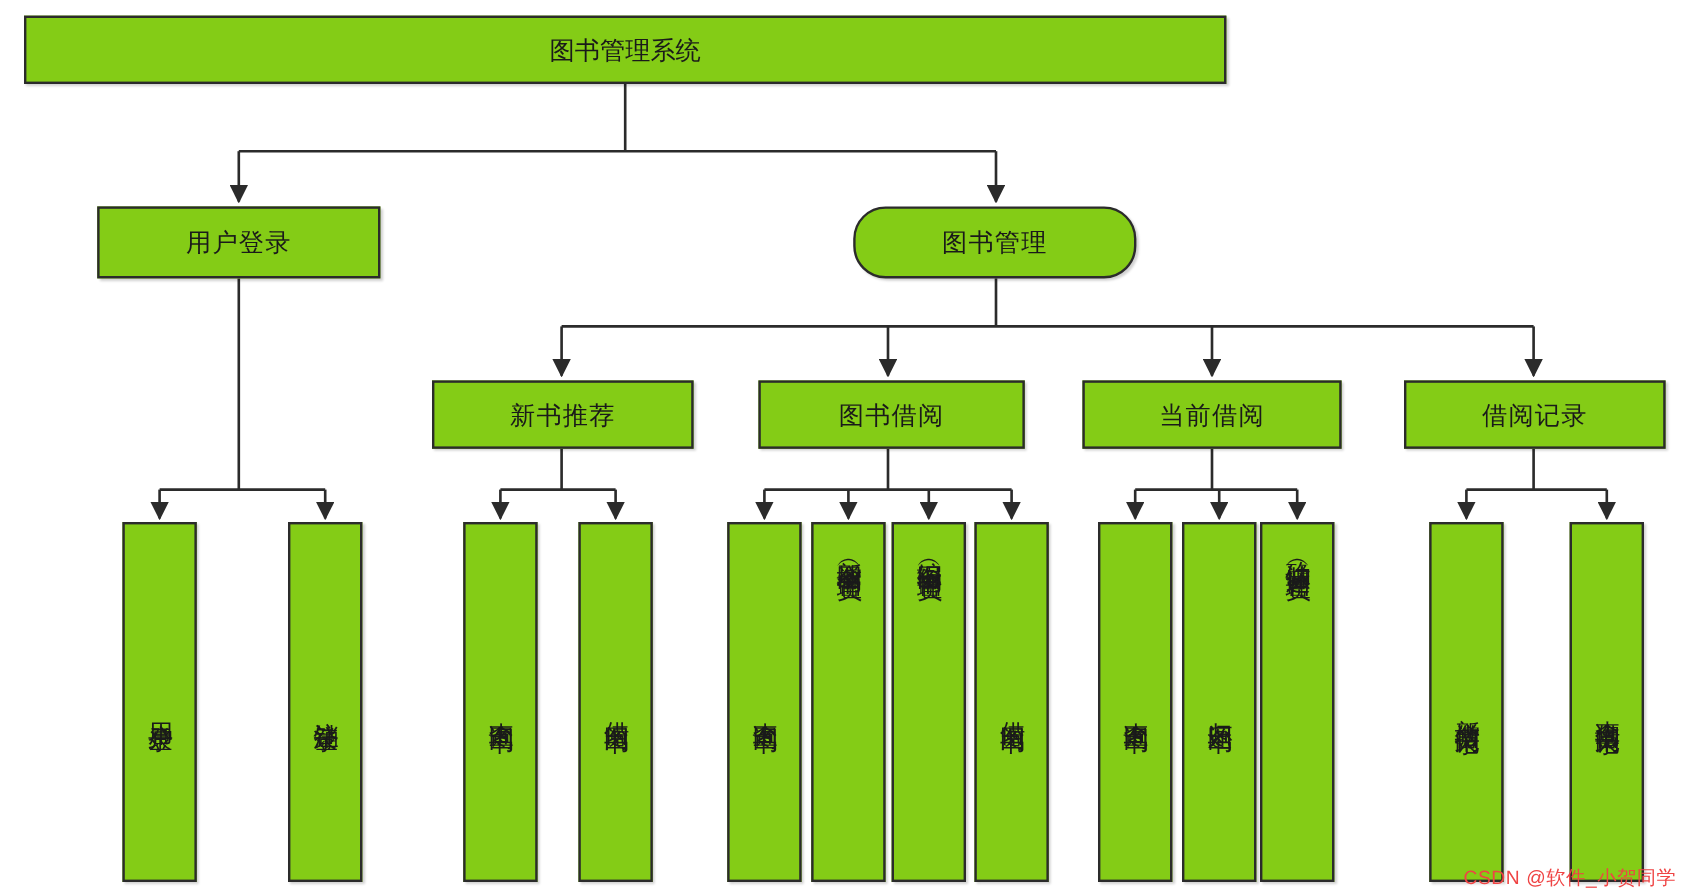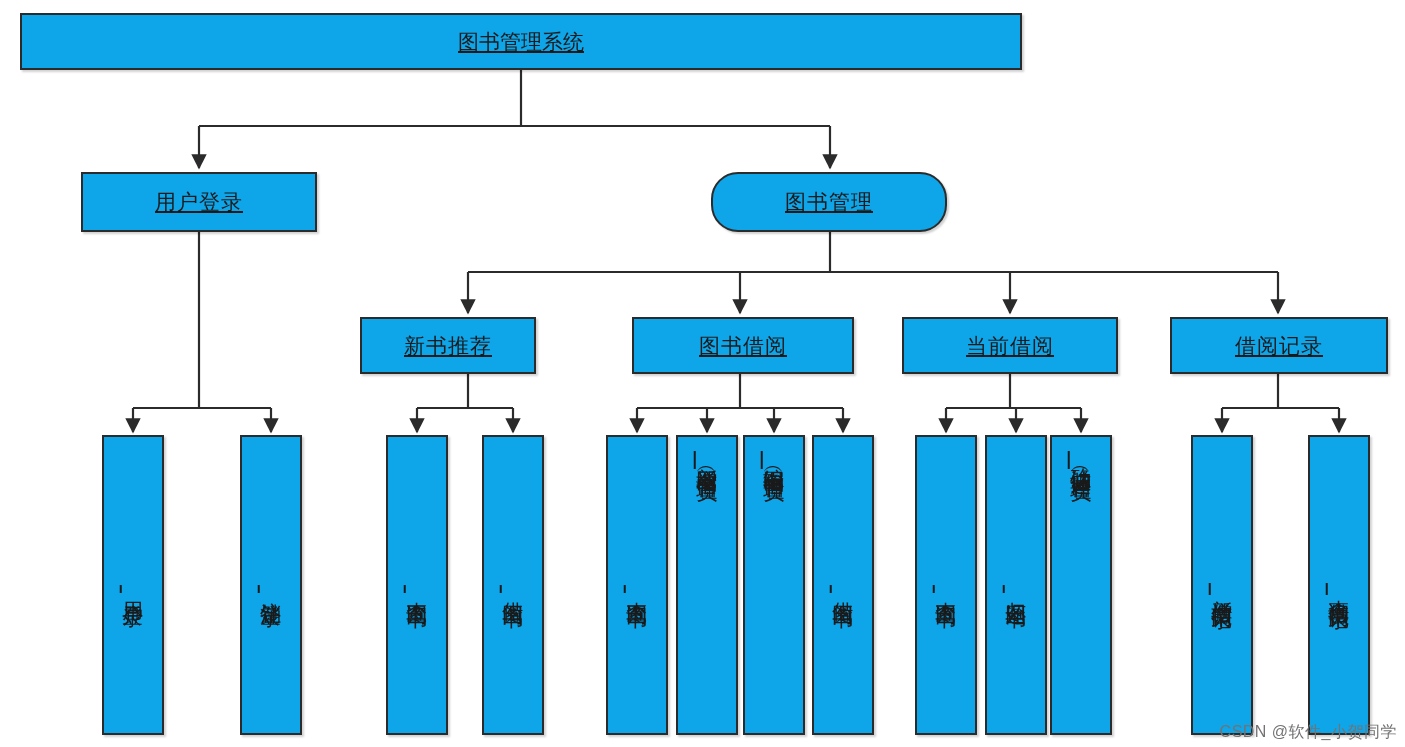--- a/index.html
+++ b/index.html
@@ -21,28 +21,27 @@
     position: absolute;
     left: 0;
     top: 0;
     width: 1405px;
     height: 747px;
     pointer-events: none;
   }
   .node {
     position: absolute;
     box-sizing: border-box;
-    background: #0ea5e9;
+    background: #84cc16;
     border: 2px solid #2b2b2b;
     box-shadow: 2px 2px 2px rgba(0,0,0,0.18);
     display: flex;
     align-items: center;
     justify-content: center;
     color: #1a1a1a;
-    text-decoration: underline;
   }
   .node.horiz {
     font-size: 21px;
     letter-spacing: 1px;
   }
   .node.root {
     font-size: 21px;
   }
   .node.leaf {
     align-items: flex-start;
@@ -66,21 +65,21 @@
   }
   .leaf-inner.top {
     align-items: flex-start;
     padding-top: 6px;
   }
   .watermark {
     position: absolute;
     right: 8px;
     bottom: 4px;
     font-size: 16px;
-    color: #737373;
+    color: #ef4444;
     white-space: nowrap;
     letter-spacing: 0.5px;
   }
 </style>
 </head>
 <body>
 
 <div id="canvas">
 
   <svg class="edges" viewBox="0 0 1405 747">
@@ -137,21 +136,21 @@
     <span>图书管理系统</span>
   </div>
 
   <div class="node horiz" style="left:81px; top:172px; width:236px; height:60px;">
     <span>用户登录</span>
   </div>
   <div class="node horiz" style="left:711px; top:172px; width:236px; height:60px;border-radius:27px;">
     <span>图书管理</span>
   </div>
 
-  <div class="node horiz" style="left:360px; top:317px; width:176px; height:57px;justify-content:center;">
+  <div class="node horiz" style="left:360px; top:317px; width:218px; height:57px;justify-content:center;">
     <span>新书推荐</span>
   </div>
   <div class="node horiz" style="left:632px; top:317px; width:222px; height:57px;">
     <span>图书借阅</span>
   </div>
   <div class="node horiz" style="left:1170px; top:317px; width:218px; height:57px;">
     <span>借阅记录</span>
   </div>
   <div class="node horiz" style="left:902px; top:317px; width:216px; height:57px;">
     <span>当前借阅</span>

